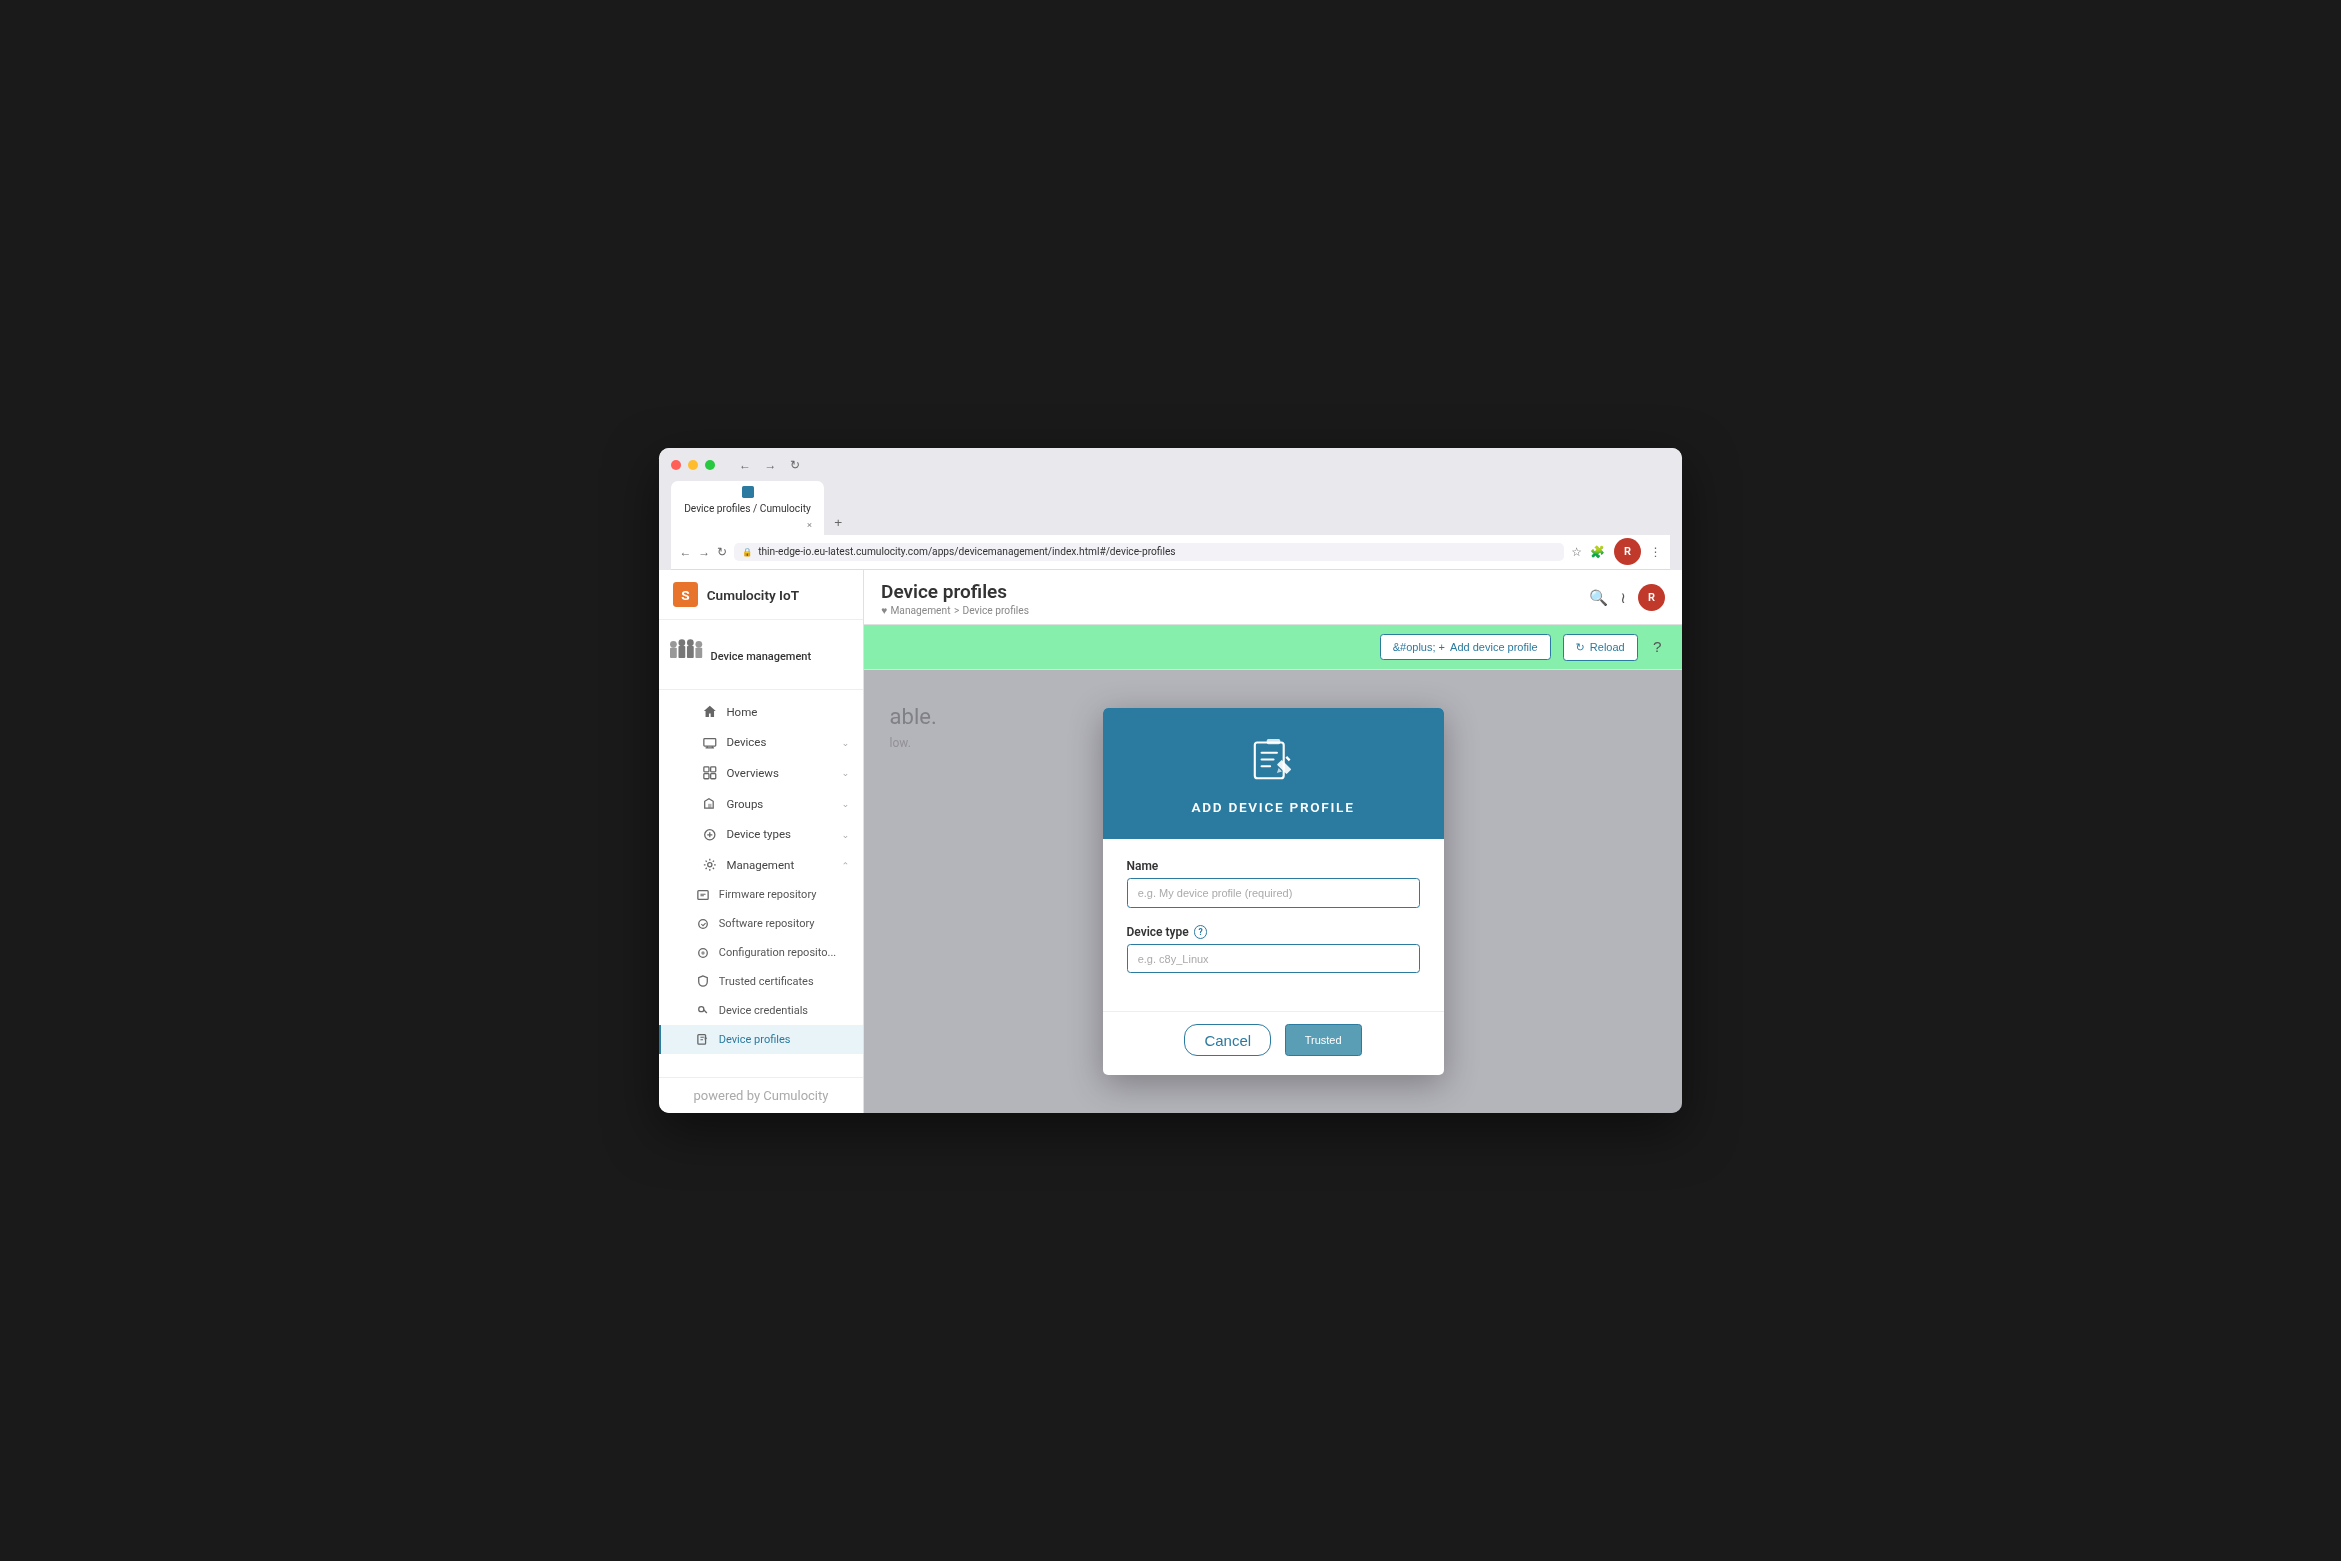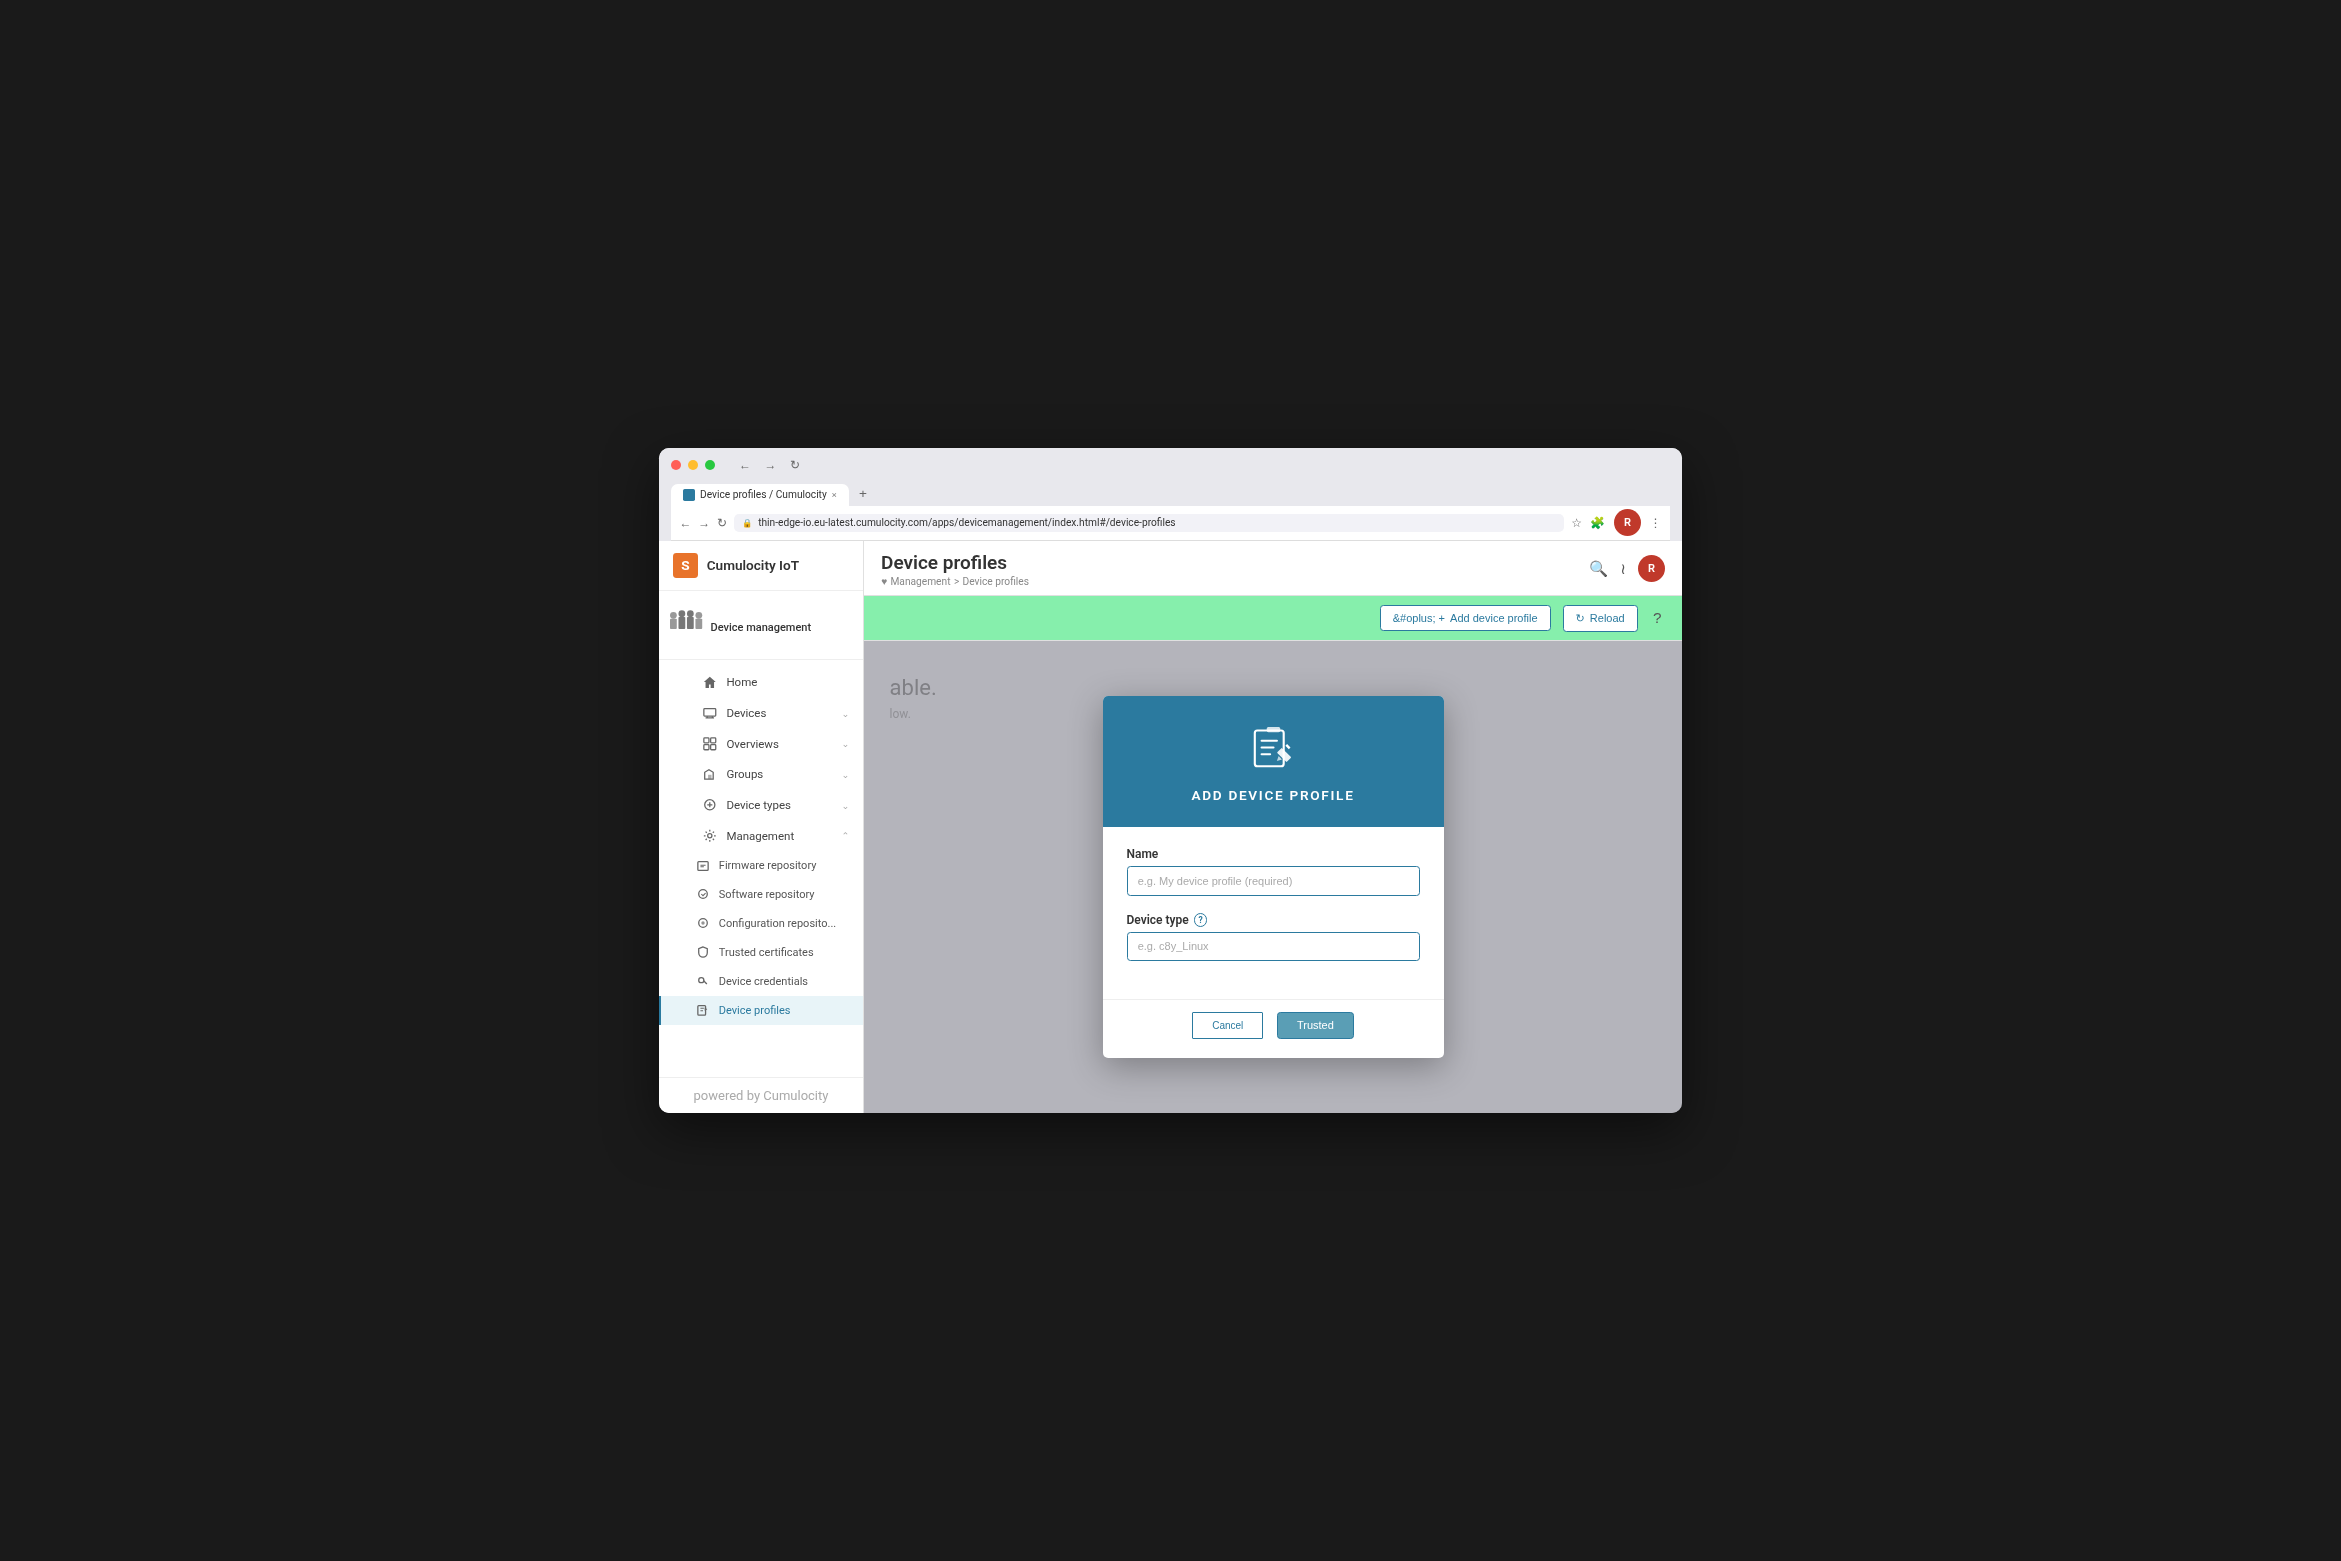--- a/index.html
+++ b/index.html
@@ -63,20 +63,21 @@
     .browser-tab {
       background: #fff;
       border-radius: 6.8px 6.8px 0 0;
       padding: 5.1px 12px;
       font-size: 10.2px;
       color: #333;
       display: flex;
       align-items: center;
       gap: 5.1px;
       min-width: 153px;
+      flex-direction: column;
     }
     .tab-favicon {
       width: 12px; height: 12px;
       background: #2b7a9f;
       border-radius: 1.7px;
       flex-shrink: 0;
     }
     .tab-close {
       margin-left: auto; color: #888; font-size: 9.4px; cursor: pointer;
     }
@@ -350,22 +351,22 @@
       display: flex;
       justify-content: center;
       gap: 13.6px;
       border-top: 0.9px solid #eee;
     }
     .btn-cancel {
       padding: 6.8px 19px;
       border: 1.3px solid #2b7a9f;
       background: #fff;
       color: #2b7a9f;
-      border-radius: 1px;
-      font-size: 10px;
+      border-radius: 13px;
+      font-size: 15px;
       cursor: pointer;
     }
     .btn-continue {
       padding: 6.8px 19px;
       border: 1.3px solid #2b7a9f;
       background: #5a9eb5;
       color: #fff;
       border-radius: 3.4px;
       font-size: 11px;
       cursor: pointer;

